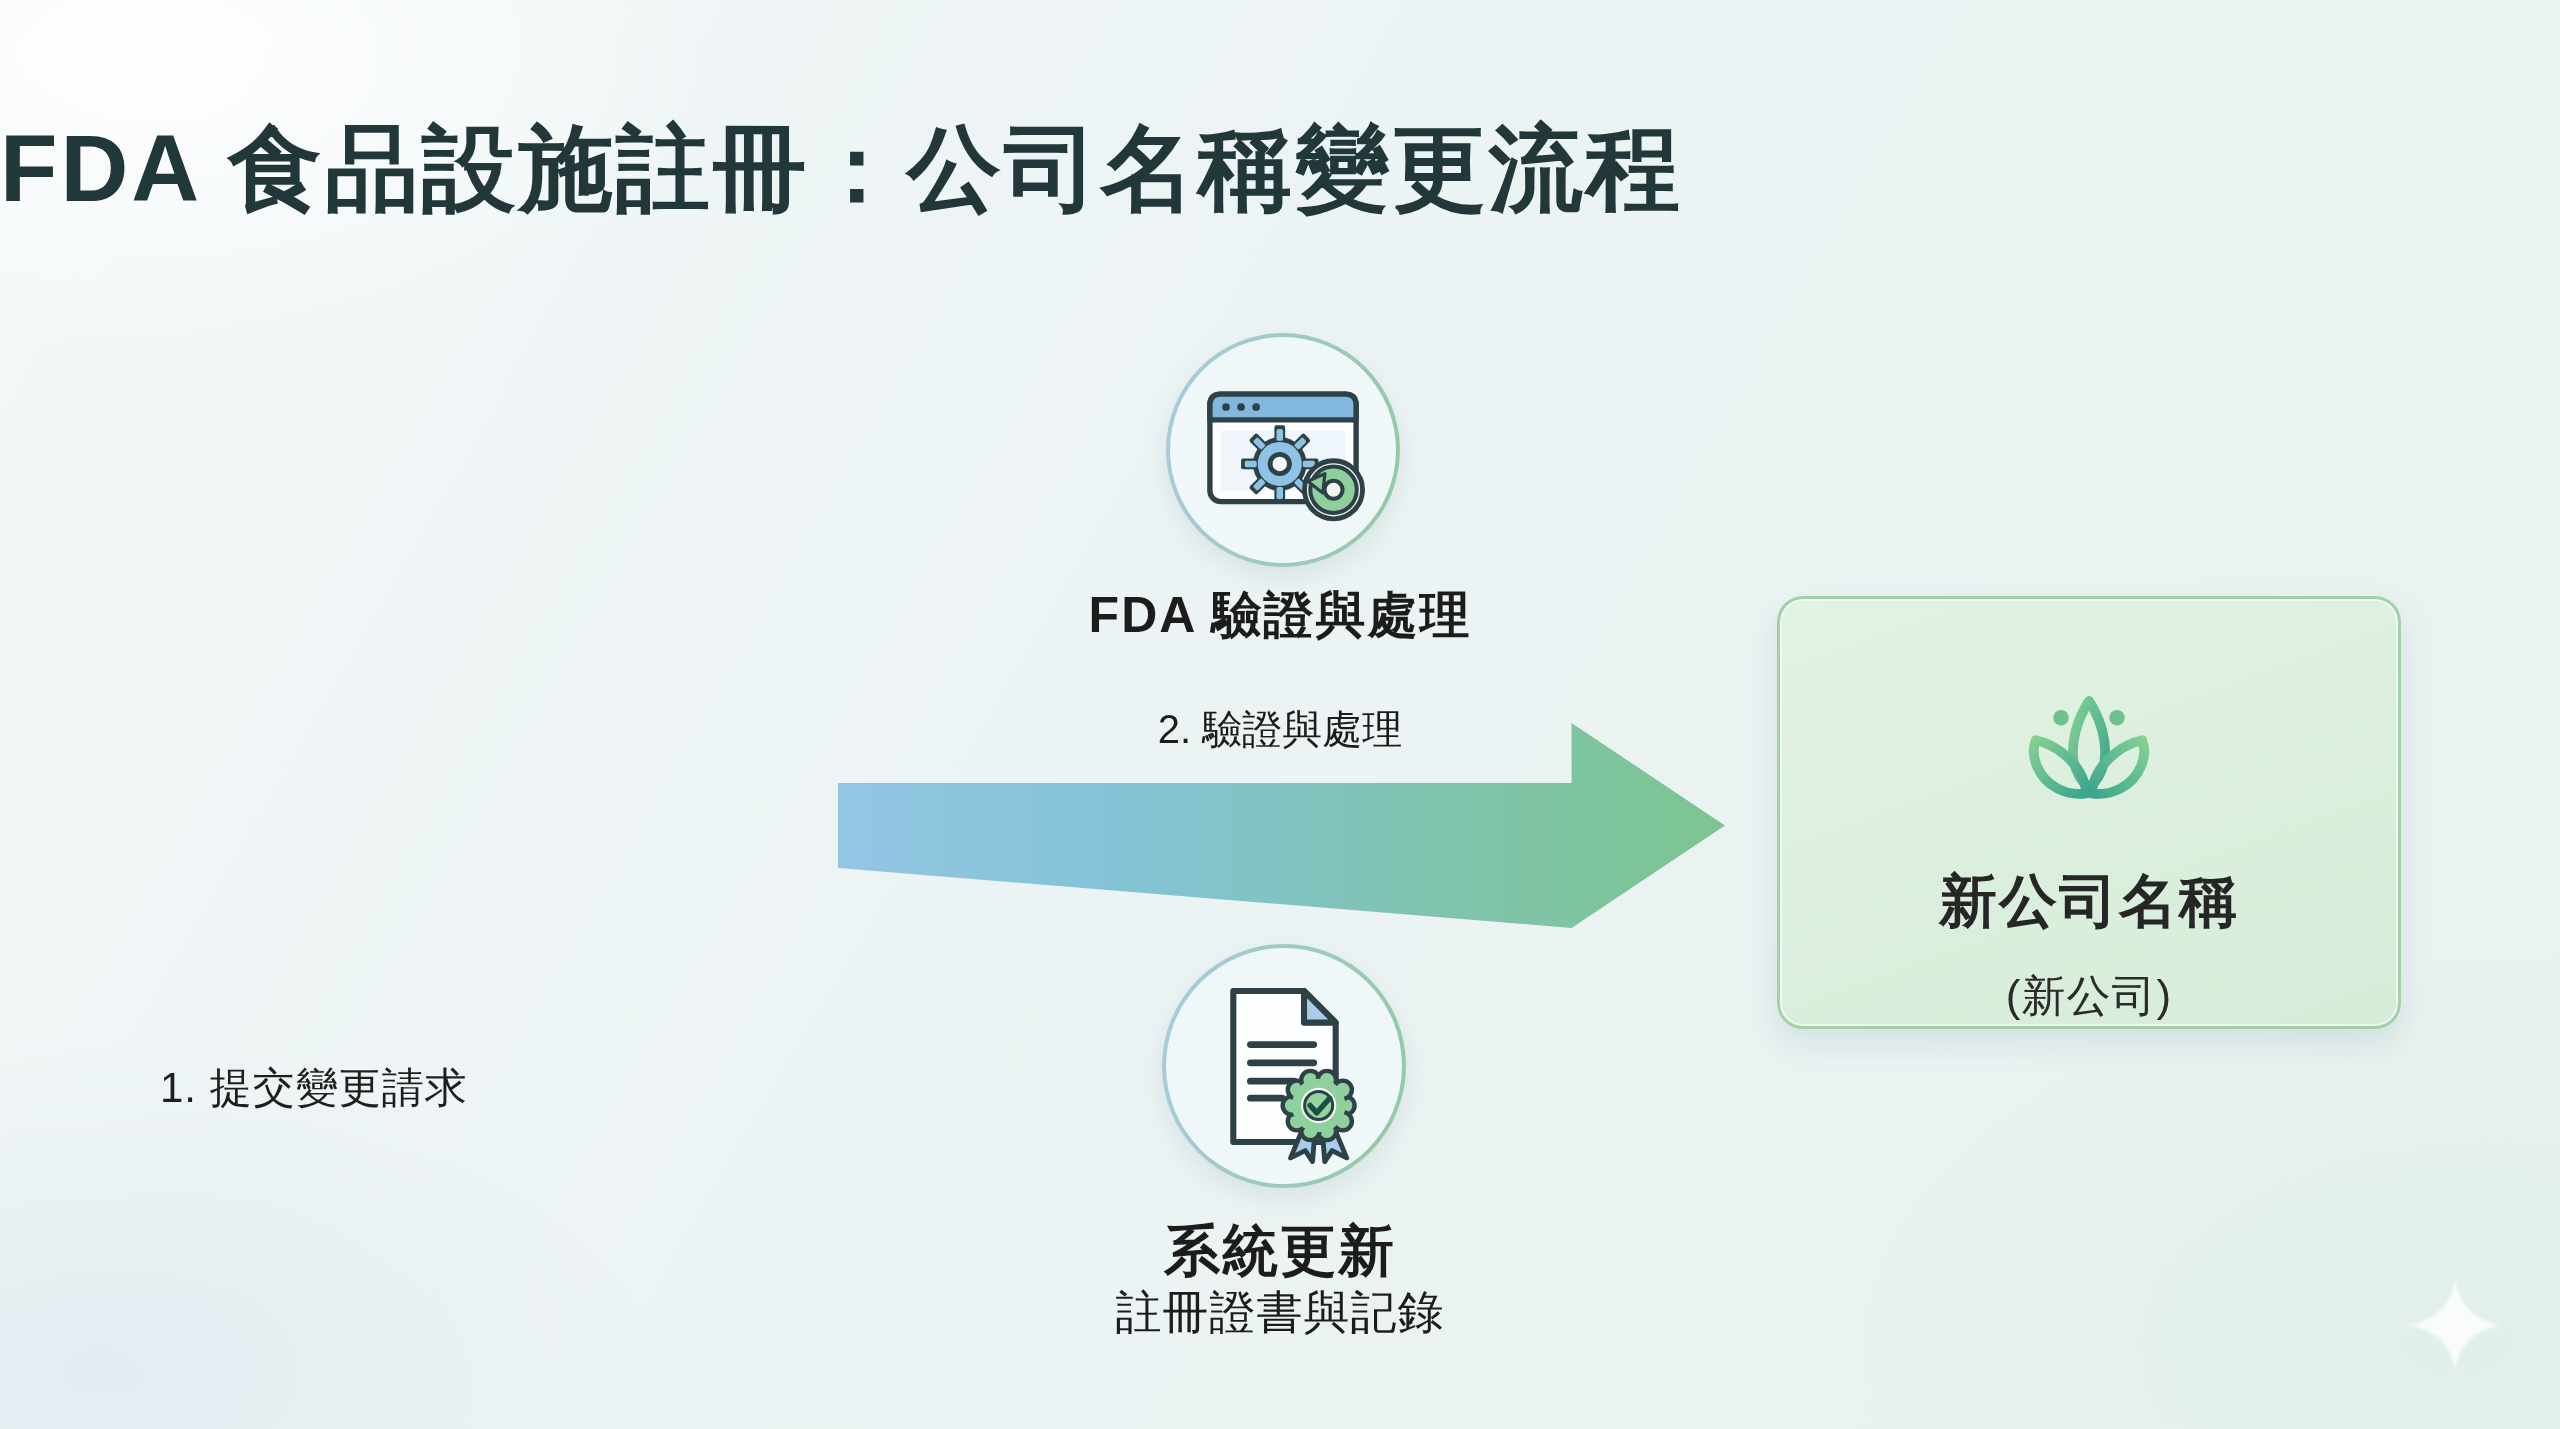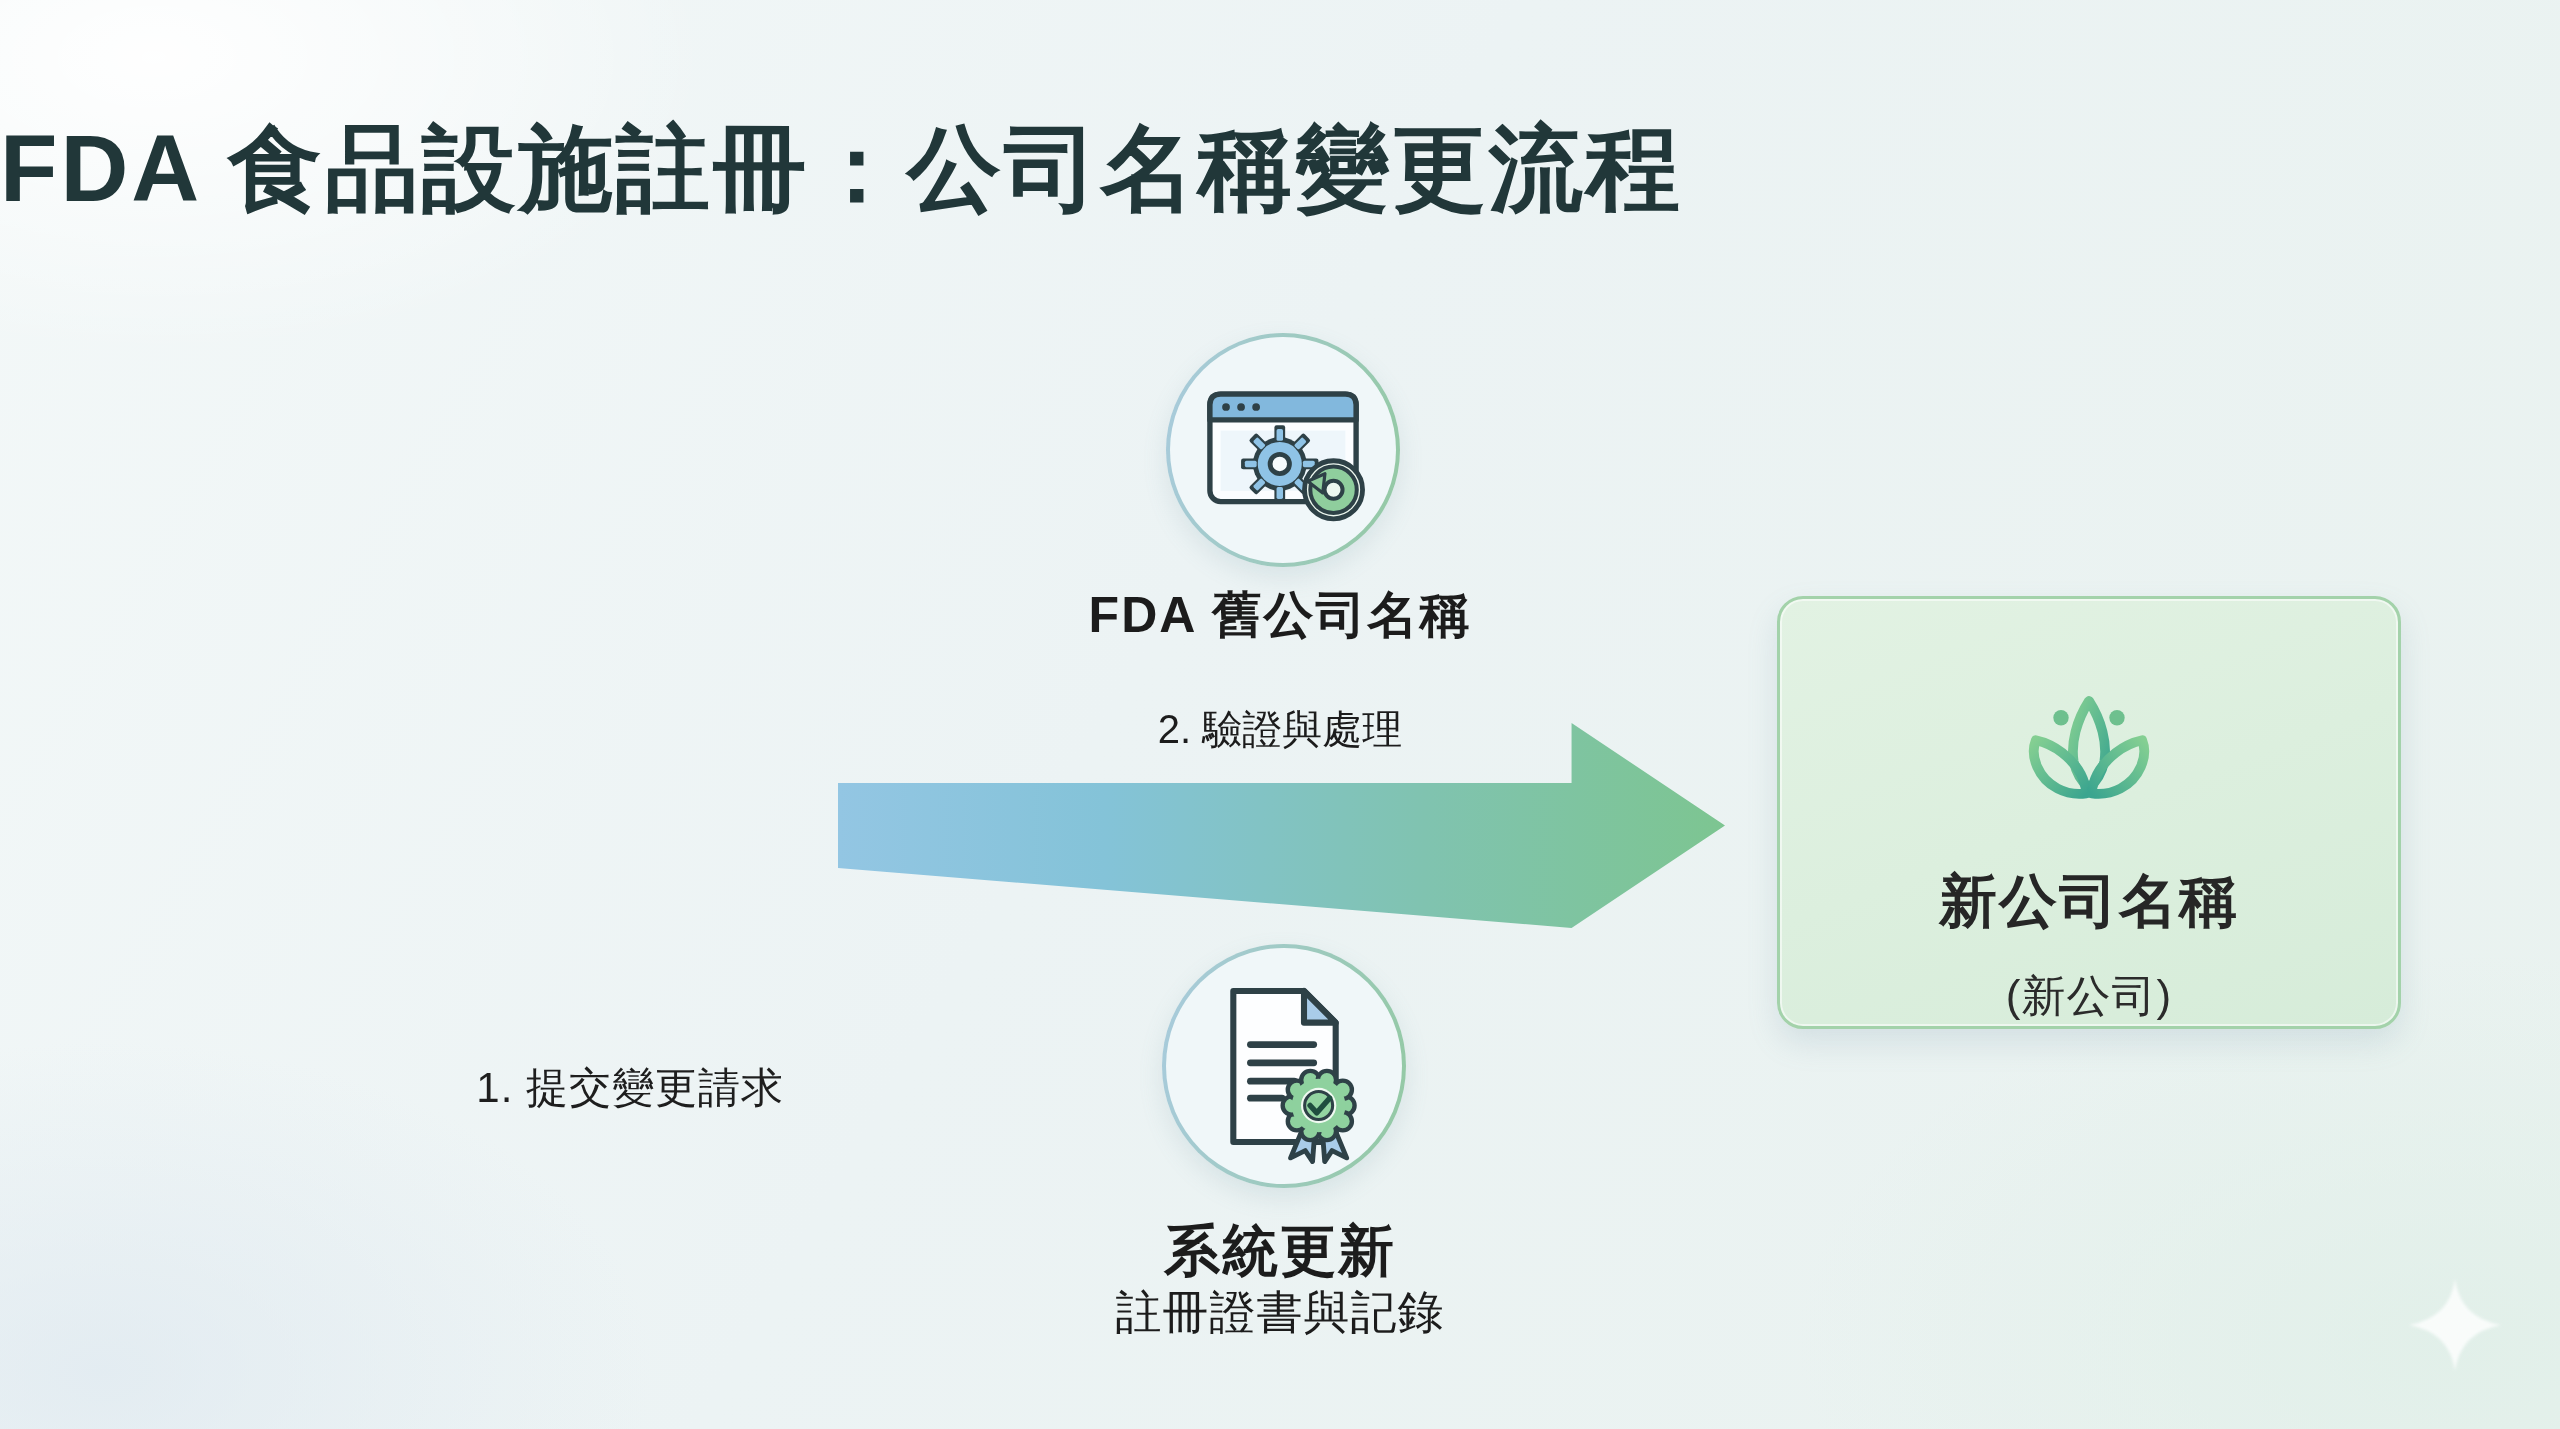--- a/index.html
+++ b/index.html
@@ -41,21 +41,21 @@
     gap:16px;
   }
   .box-icon{margin-top:88px;width:172px;height:178px;}
   .box-label{
     margin-top:6px;font-size:58px;font-weight:600;color:#262626;letter-spacing:2px;
   }
   .box-sublabel{
     margin-top:10px;font-size:44px;font-weight:500;color:#2b2b2b;letter-spacing:1px;
   }
   .caption{
-    position:absolute;top:1060px;width:624px;text-align:right;
+    position:absolute;top:1060px;width:624px;text-align:left;
     font-size:42px;font-weight:500;color:#1e1e1e;letter-spacing:1px;
   }
   .caption.left{left:160px;}
   .caption.right{left:1777px;}
   
   .circle-icon{
     position:absolute;border-radius:50%;
     border:4px solid transparent;
     background:
       linear-gradient(#f0f7f9,#f0f7f9) padding-box,
@@ -123,21 +123,21 @@
         <circle r="20.5"></circle>
       </g>
       <circle cx="77" cy="83" r="9" fill="#f6fbfd" stroke="#2e4147" stroke-width="4.5"></circle>
 
       <circle cx="127" cy="107" r="27" fill="#edf7ef" stroke="#2e4147" stroke-width="4.5"></circle>
       <circle cx="127" cy="107" r="15" fill="none" stroke="#2e4147" stroke-width="17"></circle>
       <circle cx="127" cy="107" r="15" fill="none" stroke="#8fce9d" stroke-width="9.5"></circle>
       <polygon points="103,99 119,92 117,110" fill="#8fce9d" stroke="#2e4147" stroke-width="3" stroke-linejoin="round"></polygon>
     </svg>
   </div>
-  <div class="mid-text mid-label-top">FDA 舊公司名稱</div>
+  <div class="mid-text mid-label-top">FDA 驗證與處理</div>
   <div class="mid-text mid-step-top">2. 驗證與處理</div>
 
   <div class="flow-arrow"></div>
 
   <div class="circle-icon bottom">
     <svg width="195" height="195" viewBox="0 0 160 160">
 
       <path d="M38 18 H96 L122 44 V142 H38 Z" fill="#fdfeff" stroke="#2e4147" stroke-width="5" stroke-linejoin="round"></path>
       <path d="M96 18 V44 H122 Z" fill="#a9cce9" stroke="#2e4147" stroke-width="5" stroke-linejoin="round"></path>
       <g stroke="#2e4147" stroke-width="5.5" stroke-linecap="round">

